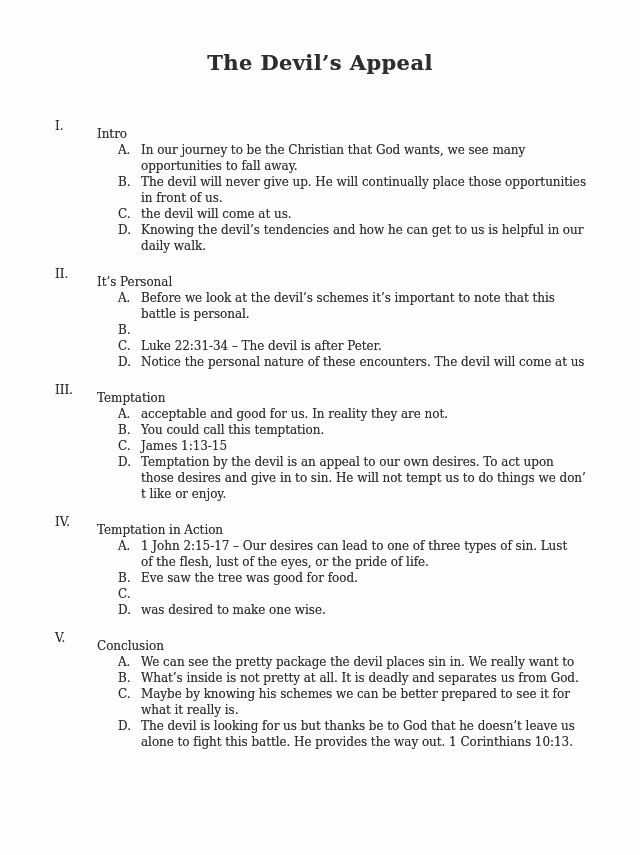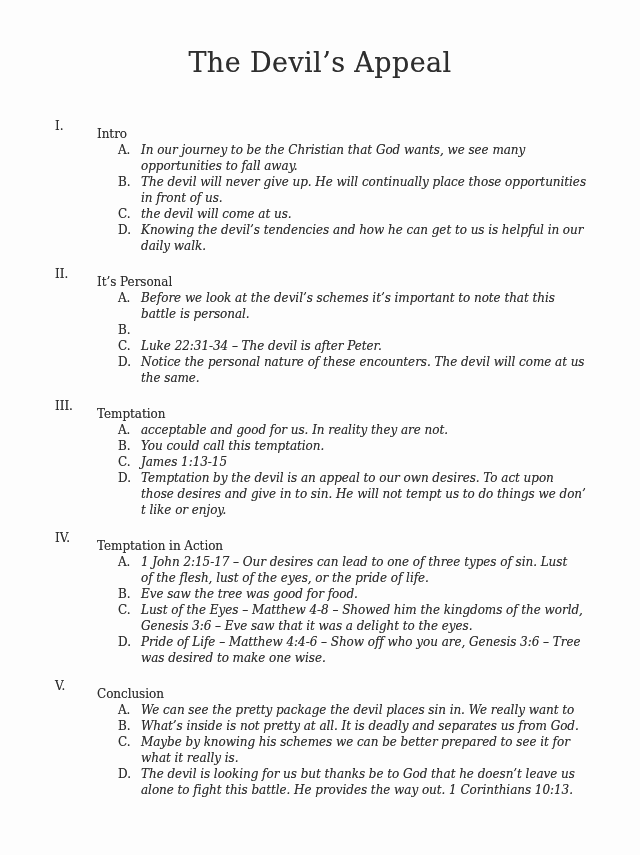--- a/index.html
+++ b/index.html
@@ -17,42 +17,42 @@
     overflow: hidden;
   }
   .page {
     width: 640px;
     height: 855px;
     position: relative;
   }
   .doc-title {
     margin: 46px 0 0 0;
     text-align: center;
-    font-size: 27px;
-    font-weight: 400;
+    font-size: 21px;
+    font-weight: 700;
     letter-spacing: 0.4px;
     line-height: 34px;
     text-shadow: 0 0 0.6px rgba(46,46,46,0.55);
   }
   .outline {
     margin-top: 38px;
     padding-left: 55px;
     font-size: 12px;
     line-height: 16px;
     letter-spacing: -0.05px;
     text-shadow: 0 0 0.5px rgba(46,46,46,0.5);
   }
   .section { margin-bottom: 12px; }
   .heading-row { display: flex; }
   .numeral { flex: 0 0 42px; width: 42px; }
   .heading { white-space: pre; margin-top: 8px; }
   .item { display: flex; padding-left: 63px; }
   .item-label { flex: 0 0 23px; width: 23px; }
   .item-text { min-width: 0; }
-  .line { white-space: pre; font-style: italic; }
+  .line { white-space: pre; }
 </style>
 </head>
 <body style="--paper: #fdfdfd; --ink: #2e2e2e;">
 
 <div class="page">
   <h1 class="doc-title">The Devil’s Appeal</h1>
   <div class="outline">
       <section class="section">
         <div class="heading-row">
           <span class="numeral">I.</span>
@@ -104,21 +104,20 @@
         <div class="item">
           <span class="item-label">C.</span>
           <div class="item-text">
             <div class="line">Luke 22:31-34 – The devil is after Peter.</div>
           </div>
         </div>
         <div class="item">
           <span class="item-label">D.</span>
           <div class="item-text">
             <div class="line">Notice the personal nature of these encounters. The devil will come at us</div>
-            <div class="line">the same.</div>
           </div>
         </div>
       </section>
       <section class="section">
         <div class="heading-row">
           <span class="numeral">III.</span>
           <span class="heading">Temptation</span>
         </div>
         <div class="item">
           <span class="item-label">A.</span>
@@ -160,29 +159,24 @@
           </div>
         </div>
         <div class="item">
           <span class="item-label">B.</span>
           <div class="item-text">
             <div class="line">Eve saw the tree was good for food.</div>
           </div>
         </div>
         <div class="item">
           <span class="item-label">C.</span>
-          <div class="item-text">
-            <div class="line">Lust of the Eyes – Matthew 4-8 – Showed him the kingdoms of the world,</div>
-            <div class="line">Genesis 3:6 – Eve saw that it was a delight to the eyes.</div>
-          </div>
-        </div>
-        <div class="item">
-          <span class="item-label">D.</span>
-          <div class="item-text">
-            <div class="line">Pride of Life – Matthew 4:4-6 – Show off who you are, Genesis 3:6 – Tree</div>
+        </div>
+        <div class="item">
+          <span class="item-label">D.</span>
+          <div class="item-text">
             <div class="line">was desired to make one wise.</div>
           </div>
         </div>
       </section>
       <section class="section">
         <div class="heading-row">
           <span class="numeral">V.</span>
           <span class="heading">Conclusion</span>
         </div>
         <div class="item">

